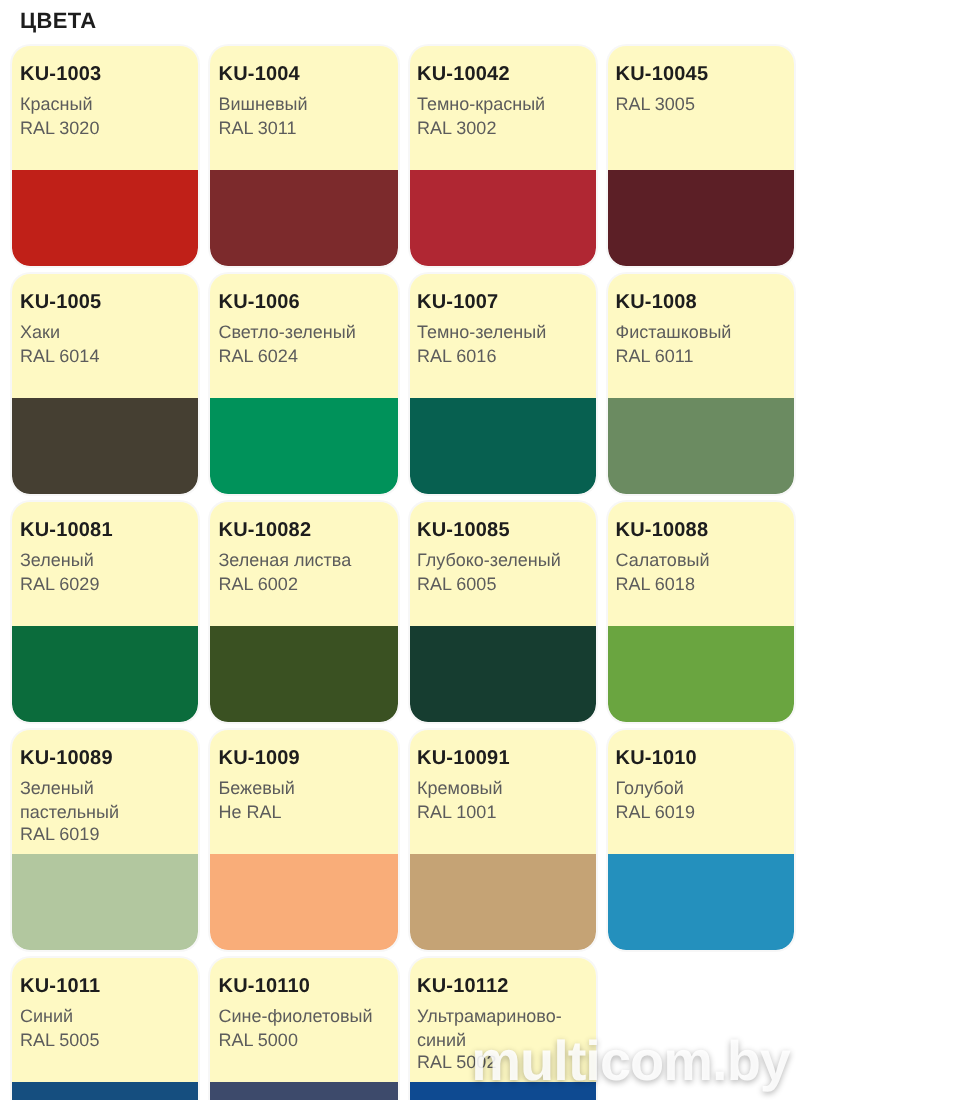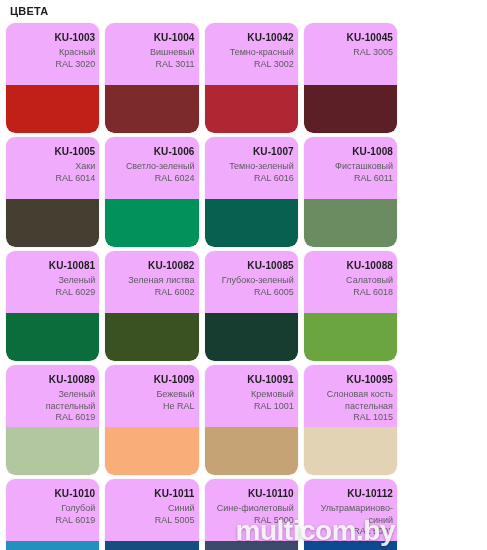--- a/index.html
+++ b/index.html
@@ -44,22 +44,22 @@
     overflow: hidden;
     display: flex;
     flex-direction: column;
     box-shadow: 0 0 0 1px rgba(0,0,0,0.03);
   }
   .card-text {
     flex: 0 0 auto;
     height: 62px;
     box-sizing: border-box;
     padding: 9px 4px 0 4px;
-    text-align: right;
-    background: #f0abfc;
+    text-align: left;
+    background: #fef9c3;
   }
   .code {
     font-size: 10px;
     font-weight: bold;
     color: #1d1d1d;
     line-height: 12px;
     letter-spacing: 0.1px;
     margin-bottom: 3px;
   }
   .cname {
@@ -214,28 +214,20 @@
       <div class="card">
         <div class="card-text">
           <div class="code">KU-10091</div>
           <div class="cname">Кремовый</div>
           <div class="ral">RAL 1001</div>
         </div>
         <div class="swatch" style="background: rgb(197, 163, 117);"></div>
       </div>
       <div class="card">
         <div class="card-text">
-          <div class="code">KU-10095</div>
-          <div class="cname">Слоновая кость пастельная</div>
-          <div class="ral">RAL 1015</div>
-        </div>
-        <div class="swatch" style="background: rgb(226, 211, 180);"></div>
-      </div>
-      <div class="card">
-        <div class="card-text">
           <div class="code">KU-1010</div>
           <div class="cname">Голубой</div>
           <div class="ral">RAL 6019</div>
         </div>
         <div class="swatch" style="background: rgb(36, 144, 189);"></div>
       </div>
       <div class="card">
         <div class="card-text">
           <div class="code">KU-1011</div>
           <div class="cname">Синий</div>

